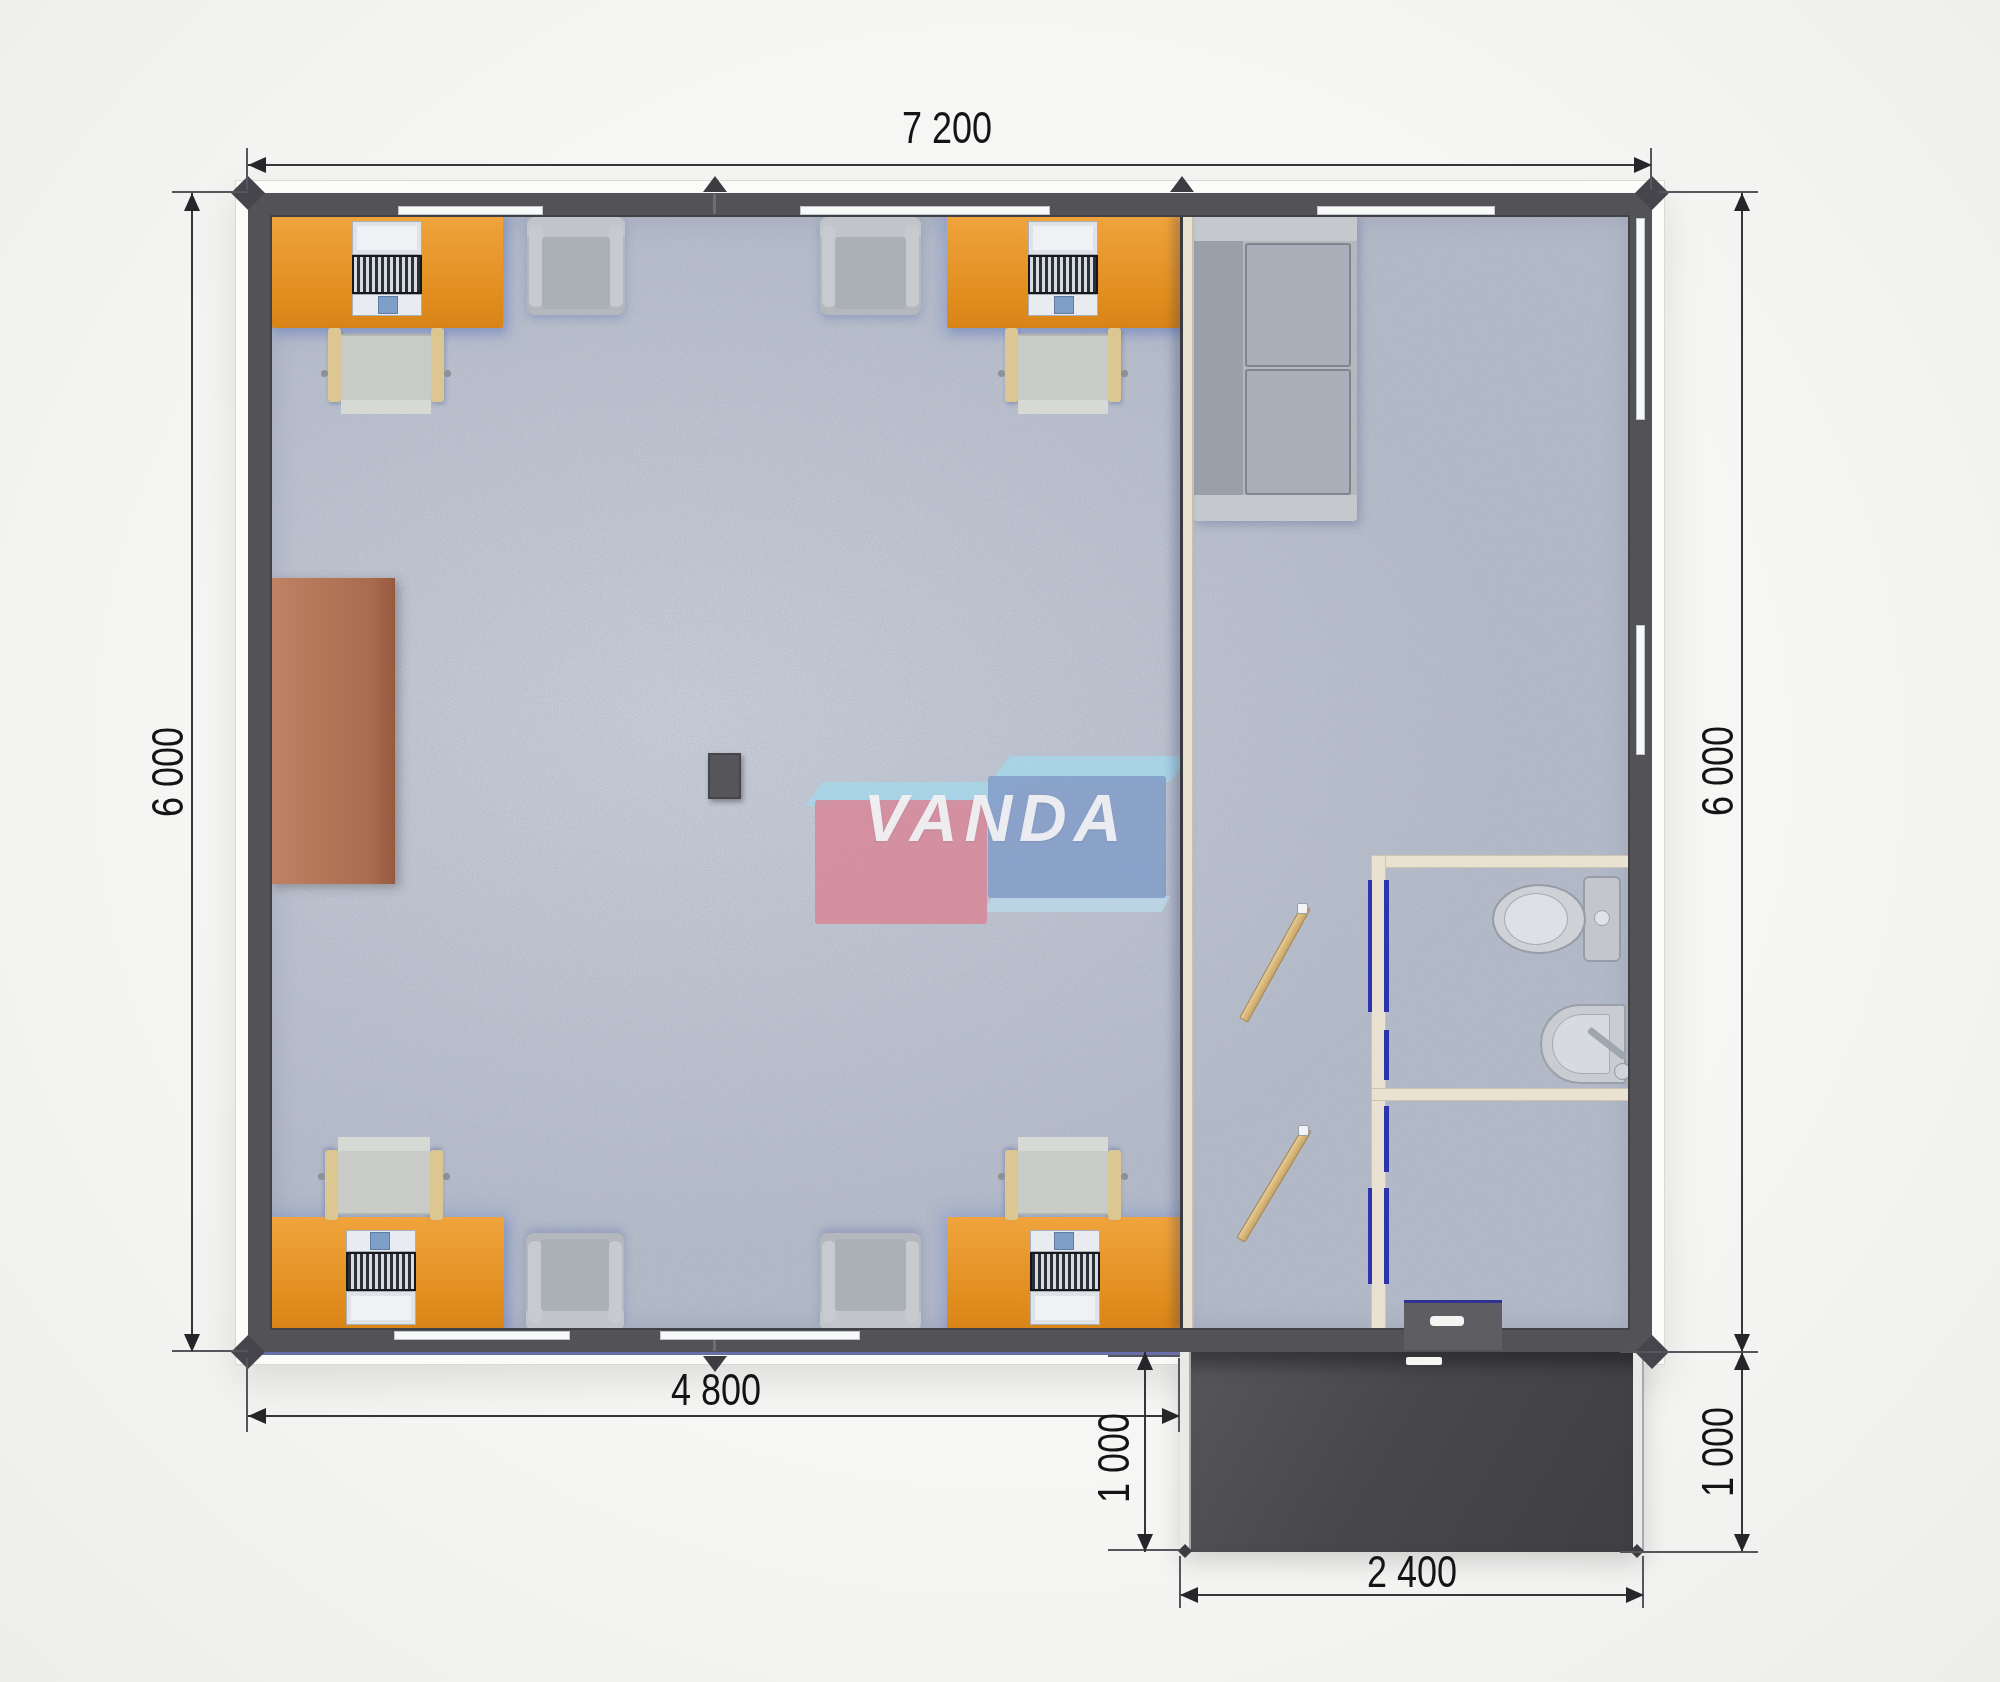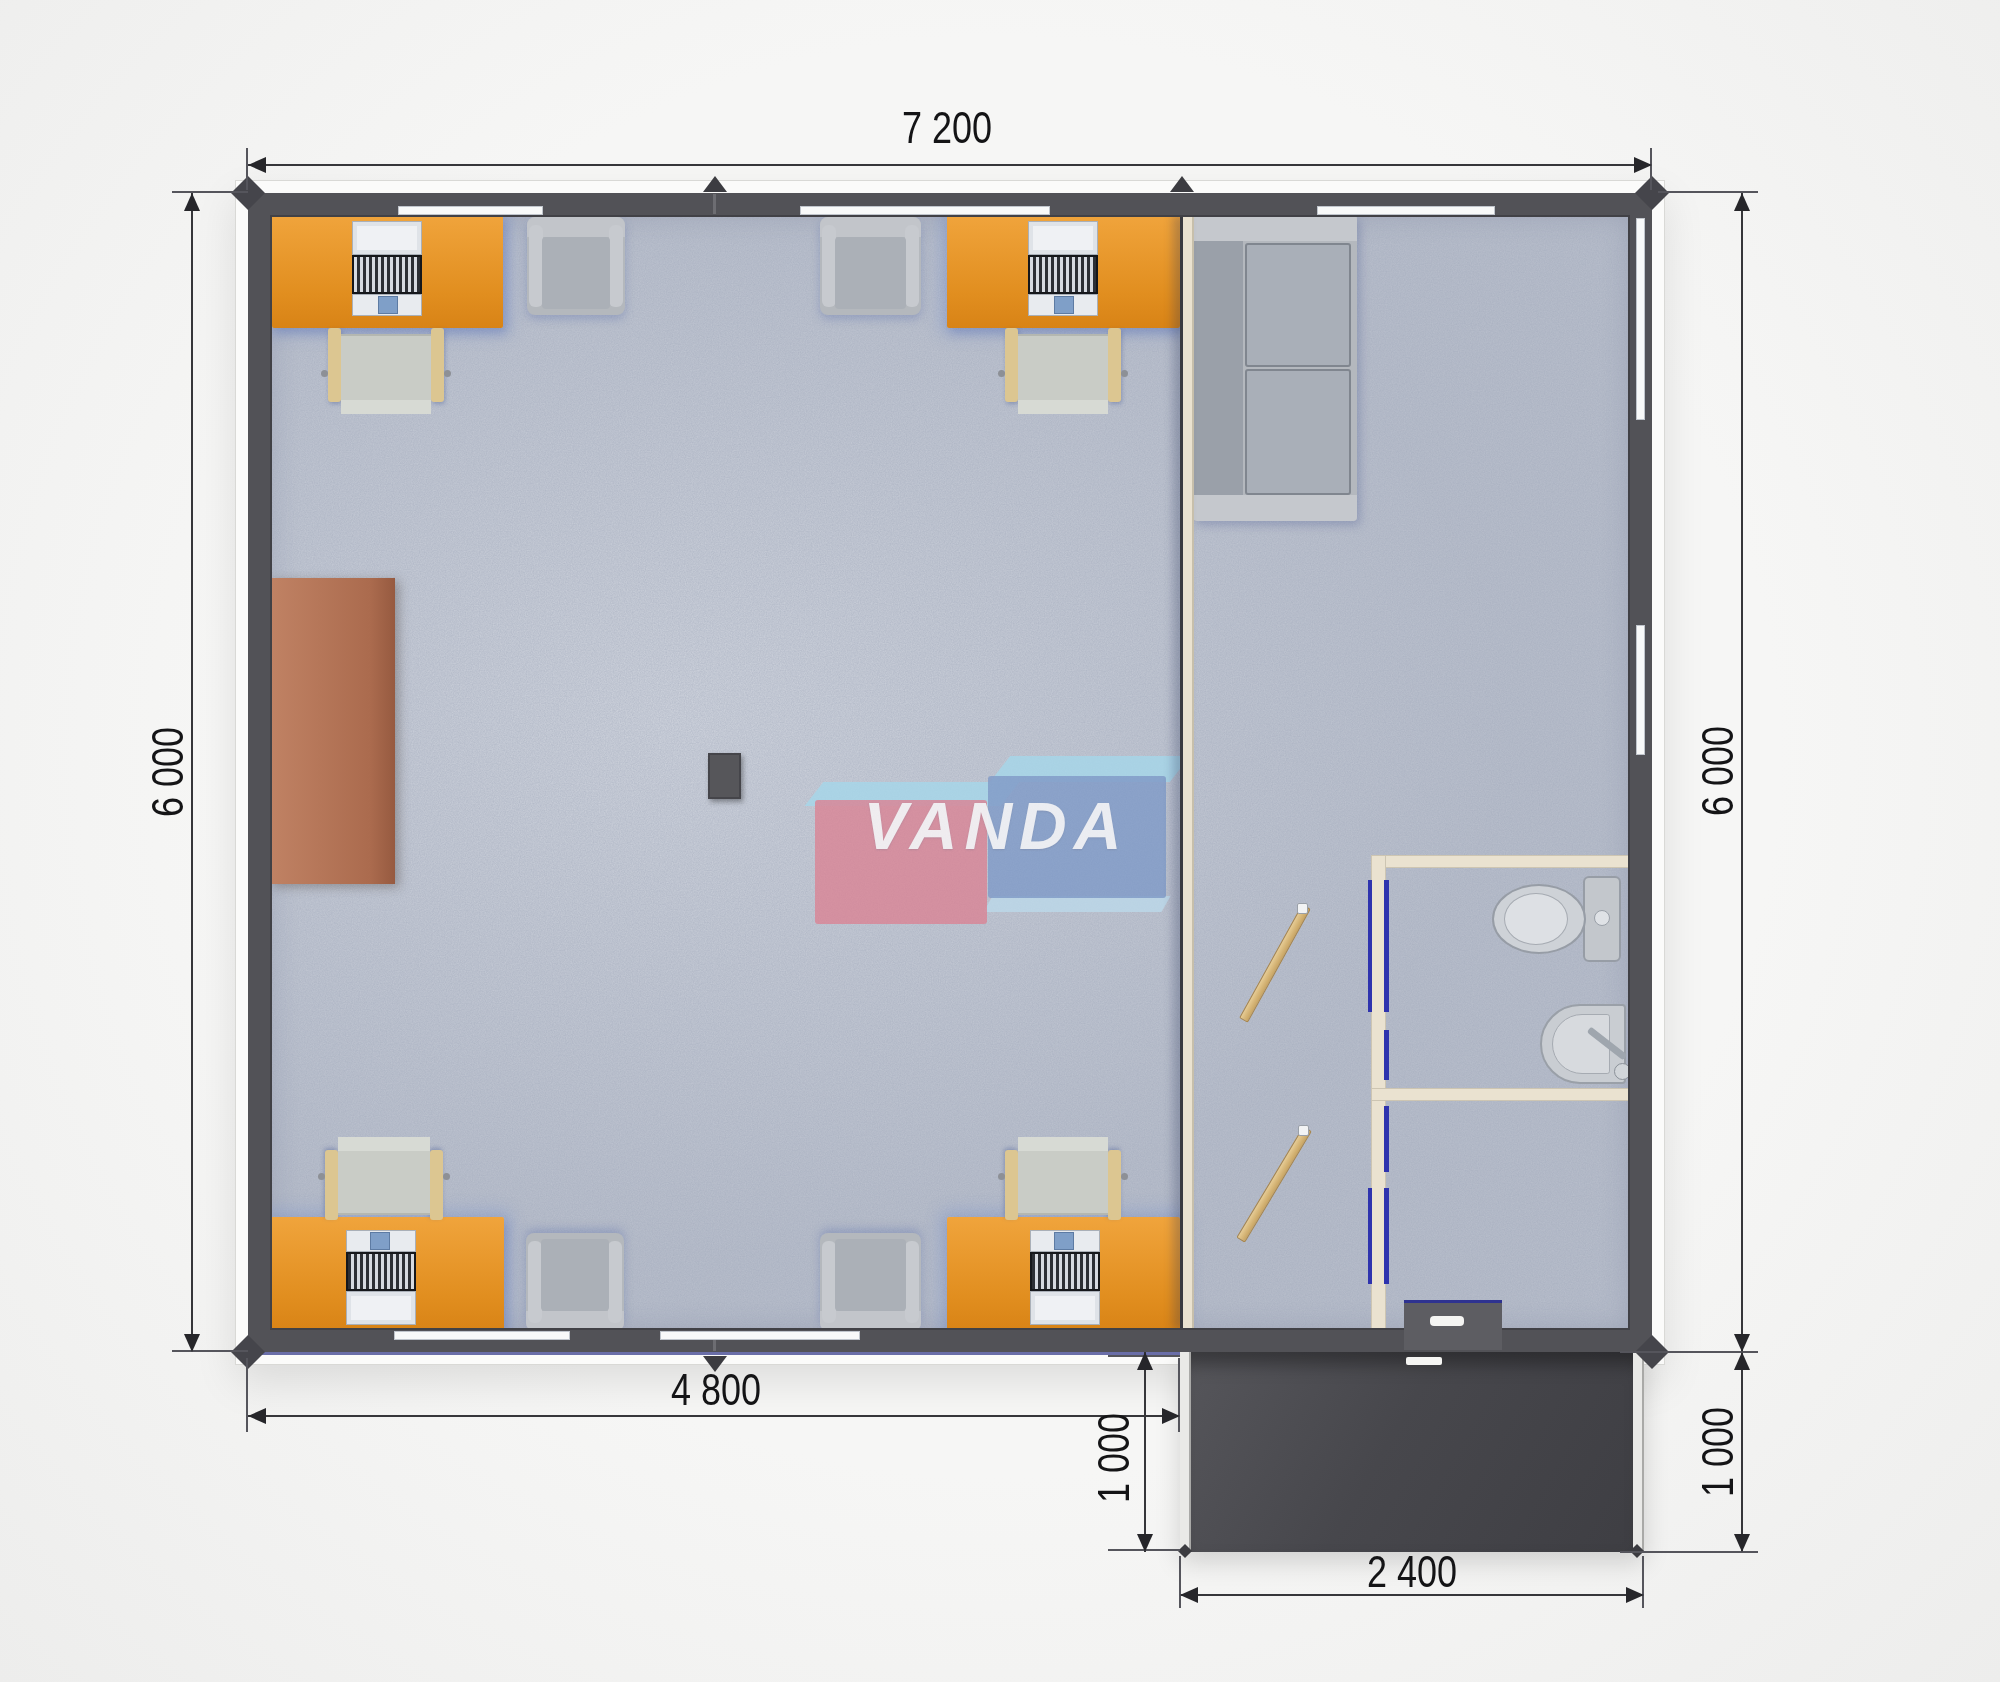--- a/index.html
+++ b/index.html
@@ -93,21 +93,21 @@
   .entry-door{left:1404px;top:1300px;width:98px;height:50px;background:#5d5d62;
               border-top:3px solid #2e3290;box-sizing:border-box;z-index:7;}
   .entry-handle{left:1430px;top:1316px;width:34px;height:10px;background:#f4f4f2;border-radius:4px;z-index:8;}
   
   .logo{left:810px;top:752px;width:372px;height:200px;z-index:2;opacity:.82;}
   .logo-sky1{position:absolute;left:4px;top:30px;width:196px;height:24px;background:#a6d7ea;transform:skewX(-38deg);}
   .logo-sky2{position:absolute;left:190px;top:4px;width:180px;height:26px;background:#a6d7ea;transform:skewX(-38deg);}
   .logo-sky3{position:absolute;left:178px;top:144px;width:178px;height:16px;background:#bcd9ea;transform:skewX(-30deg);}
   .logo-pink{position:absolute;left:5px;top:48px;width:172px;height:124px;background:rgba(222,122,140,.85);border-radius:3px;}
   .logo-blue{position:absolute;left:178px;top:24px;width:178px;height:122px;background:rgba(118,148,199,.85);border-radius:3px;}
-  .logo-text{position:absolute;left:0;top:36px;width:100%;text-align:center;
+  .logo-text{position:absolute;left:0;top:28px;width:100%;text-align:center;
              font-style:italic;font-weight:bold;font-size:66px;letter-spacing:7px;
              color:rgba(255,255,255,.93);text-shadow:0 1px 2px rgba(90,90,120,.25);}
   
   .dimline{background:#36363a;z-index:9;}
   .ext{background:#55555c;z-index:9;}
   .dimtxt{position:absolute;color:#141416;font-size:45px;line-height:52px;white-space:nowrap;
           text-align:center;transform:scaleX(.8);z-index:9;}
   .dimtxt.vert{transform:rotate(-90deg) scaleX(.8);}
   .tri{width:0;height:0;z-index:9;}
   .tri-l{border-top:8px solid transparent;border-bottom:8px solid transparent;border-right:18px solid #26262a;}

